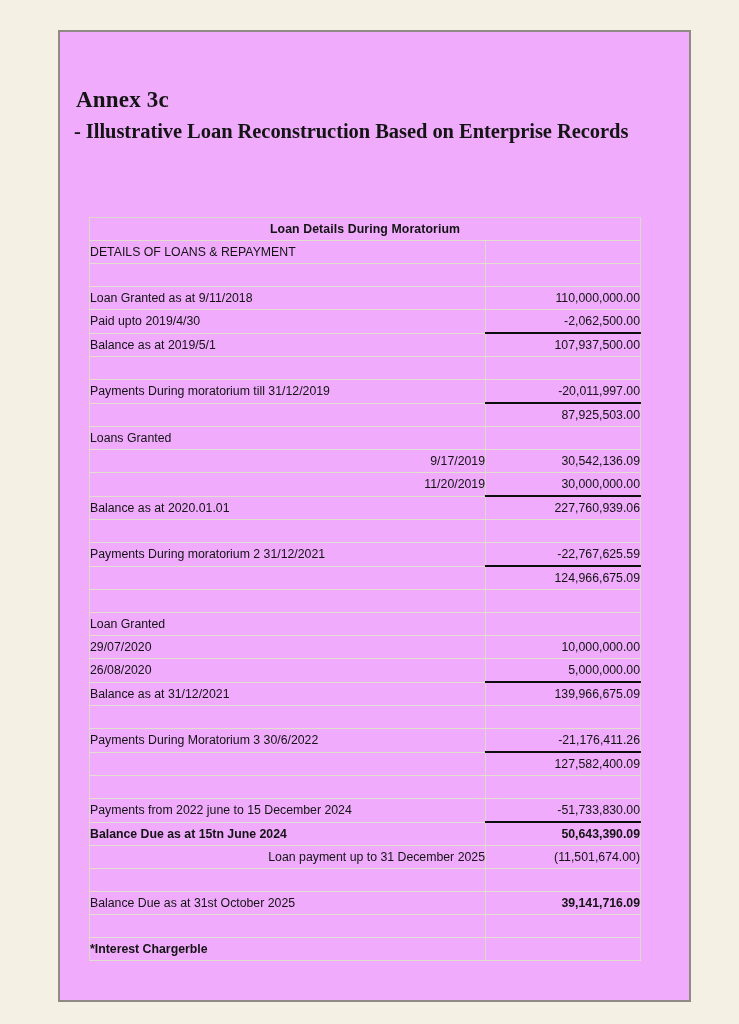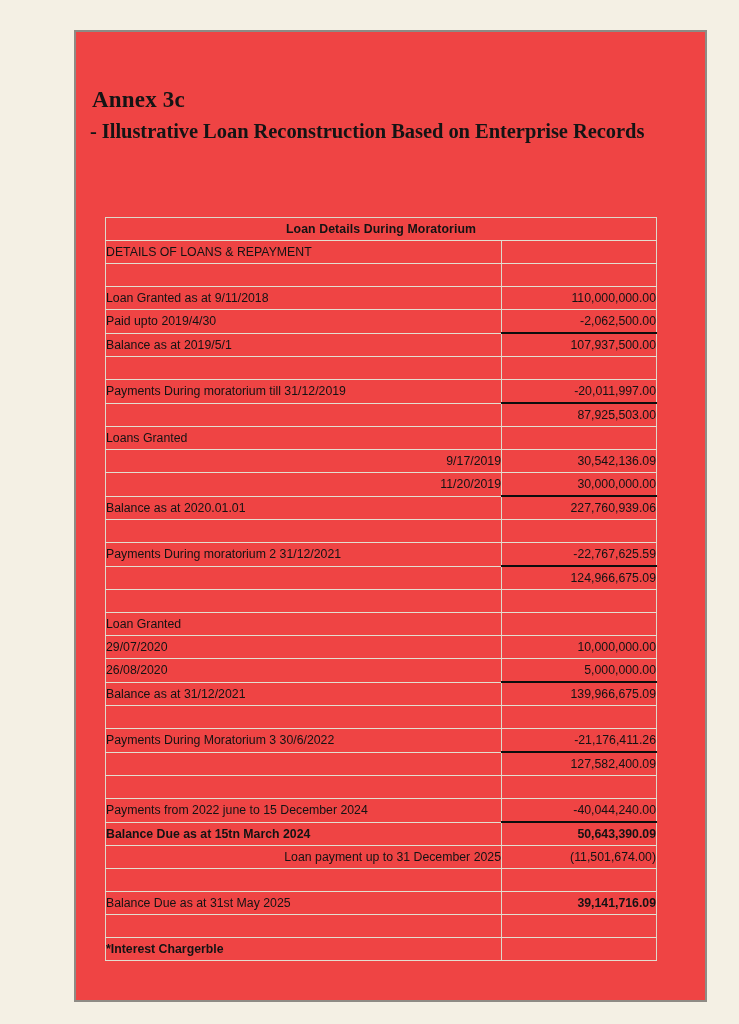--- a/index.html
+++ b/index.html
@@ -9,25 +9,25 @@
   body {
     width: 739px;
     height: 1024px;
     background: #f4f0e4;
     font-family: "Liberation Sans", sans-serif;
     overflow: hidden;
   }
 
   #page {
     position: absolute;
-    left: 74px;
+    left: 58px;
     top: 30px;
     width: 633px;
     height: 972px;
-    background: #ef4444;
+    background: #f0abfc;
     border: 2px solid #8e8b85;
     box-sizing: border-box;
   }
 
   
   .heading-block {
     position: absolute;
     left: 14px;
     top: 55px;
     width: 606px;
@@ -230,36 +230,36 @@
         <tr>
           <td class="cell-label"></td>
           <td class="cell-amount rule-top">127,582,400.09</td>
         </tr>
         <tr>
           <td class="cell-label"></td>
           <td class="cell-amount"></td>
         </tr>
         <tr>
           <td class="cell-label">Payments from 2022 june to  15 December  2024</td>
-          <td class="cell-amount">-40,044,240.00</td>
-        </tr>
-        <tr>
-          <td class="cell-label bold">Balance Due as at 15tn March 2024</td>
+          <td class="cell-amount">-51,733,830.00</td>
+        </tr>
+        <tr>
+          <td class="cell-label bold">Balance Due as at 15tn June 2024</td>
           <td class="cell-amount rule-top bold">50,643,390.09</td>
         </tr>
         <tr>
           <td class="cell-label alt-font indent">Loan payment  up to 31 December 2025</td>
           <td class="cell-amount alt-font">(11,501,674.00)</td>
         </tr>
         <tr>
           <td class="cell-label"></td>
           <td class="cell-amount"></td>
         </tr>
         <tr>
-          <td class="cell-label alt-font">Balance Due as at 31st May 2025</td>
+          <td class="cell-label alt-font">Balance Due as at 31st October 2025</td>
           <td class="cell-amount bold alt-font">39,141,716.09</td>
         </tr>
         <tr>
           <td class="cell-label"></td>
           <td class="cell-amount"></td>
         </tr>
         <tr>
           <td class="cell-label bold alt-font">*Interest Chargerble</td>
           <td class="cell-amount bold alt-font"></td>
         </tr>

